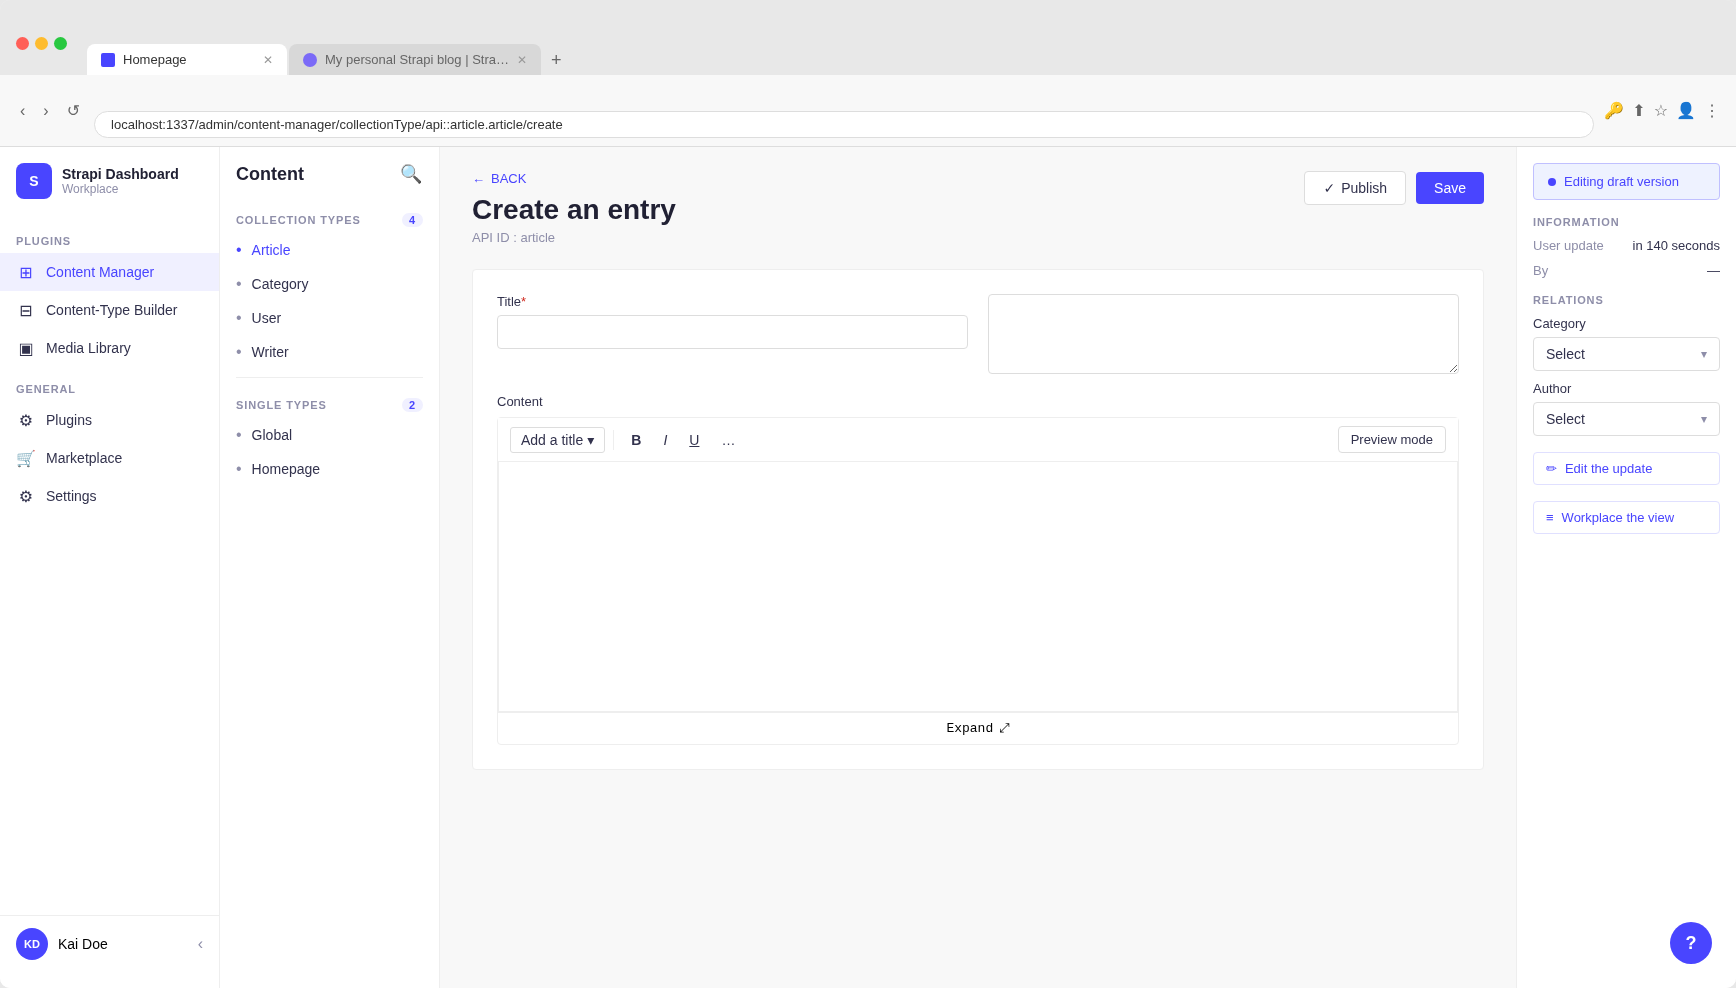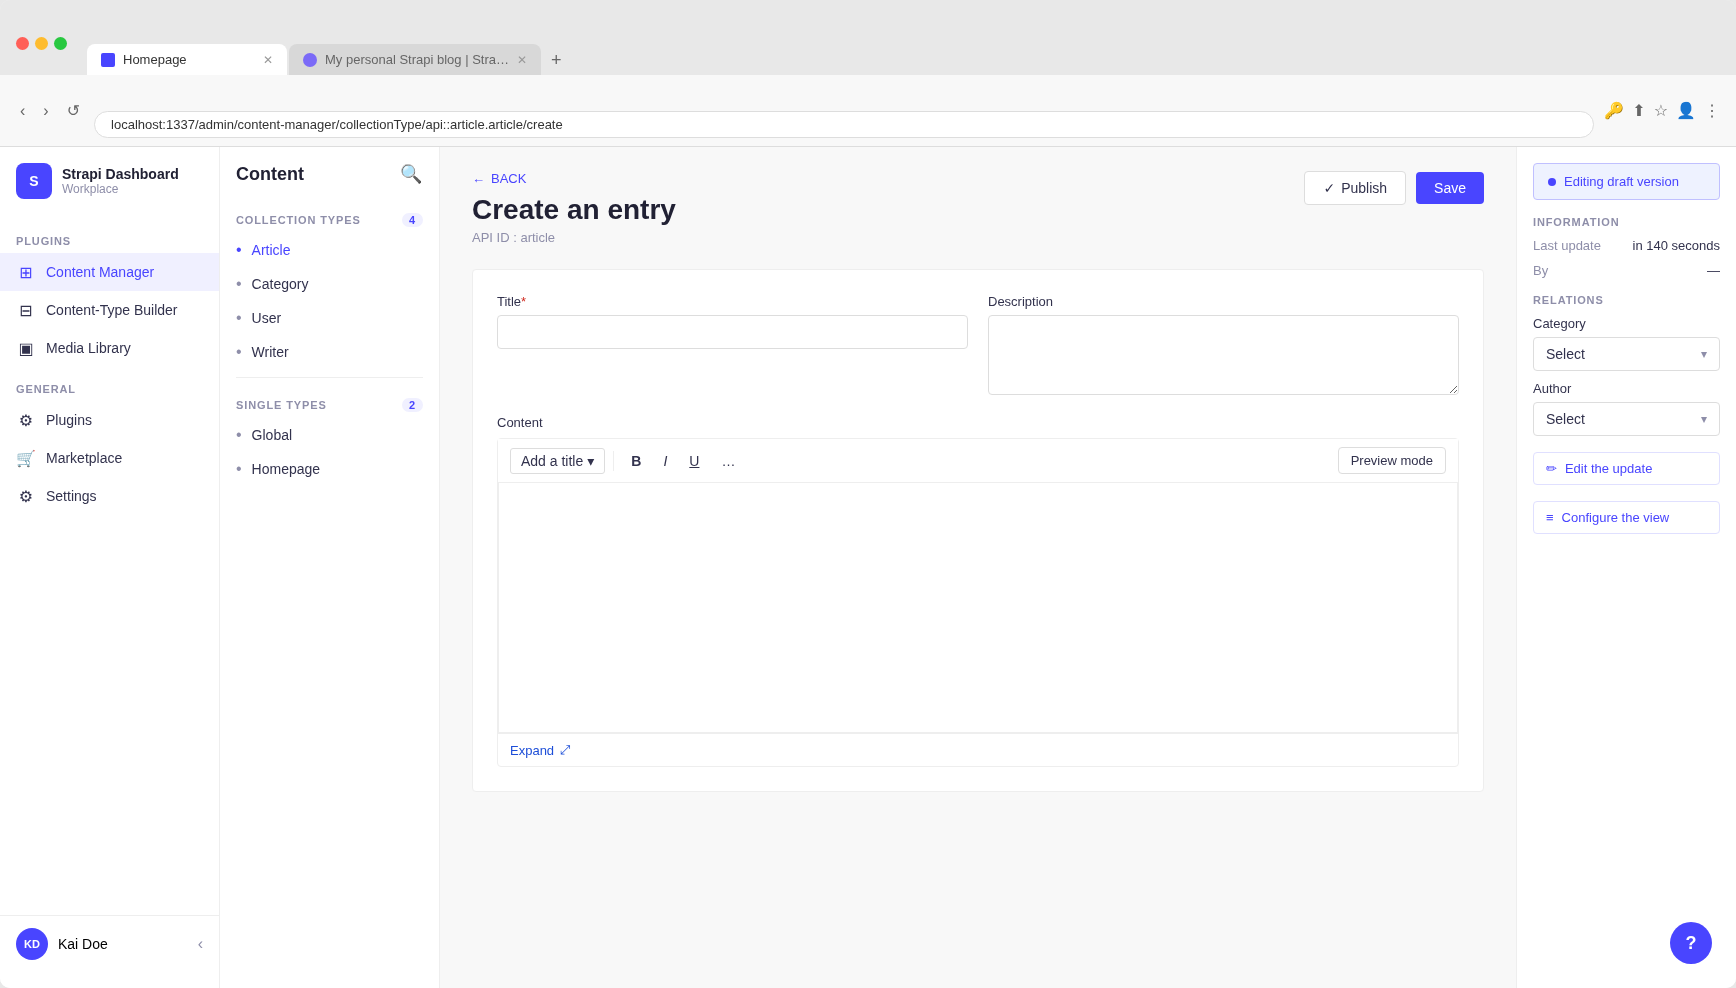--- a/index.html
+++ b/index.html
@@ -87,21 +87,21 @@
     .form-input { border: 1px solid #ddd; border-radius: 4px; padding: 8px 12px; font-size: 14px; color: #32324d; outline: none; background: #fff; }
     .form-textarea { border: 1px solid #ddd; border-radius: 4px; padding: 8px 12px; font-size: 14px; color: #32324d; outline: none; resize: vertical; min-height: 80px; background: #fff; }
 
     .content-label { font-size: 13px; font-weight: 500; color: #32324d; margin-bottom: 8px; }
     .editor-toolbar { display: flex; align-items: center; gap: 4px; padding: 8px 12px; border-bottom: 1px solid #eee; background: #fff; }
     .toolbar-btn { background: none; border: 1px solid transparent; border-radius: 3px; padding: 4px 8px; font-size: 14px; color: #32324d; cursor: pointer; }
     .toolbar-dropdown { display: flex; align-items: center; gap: 4px; background: none; border: 1px solid #ddd; border-radius: 3px; padding: 4px 10px; font-size: 14px; color: #32324d; cursor: pointer; }
     .toolbar-separator { width: 1px; height: 20px; background: #eee; margin: 0 4px; }
     .preview-mode-btn { margin-left: auto; background: none; border: 1px solid #ddd; border-radius: 4px; padding: 5px 12px; font-size: 13px; color: #32324d; cursor: pointer; }
     .editor-body { min-height: 250px; background: #fff; padding: 12px; border: 1px solid #eee; border-top: none; }
-    .expand-btn { display: flex; align-items: center; justify-content: flex-start; gap: 6px; padding: 8px 12px; color: #1d4ed8; font-size: 13px; cursor: pointer; border-top: 1px solid #eee; }
+    .expand-btn { display: flex; align-items: center; justify-content: center; gap: 6px; padding: 8px 12px; color: #000000; font-size: 13px; cursor: pointer; border-top: 1px solid #eee; font-family: Liberation Mono, monospace; }
 
     
     .right-panel { width: 220px; background: #fff; border-left: 1px solid #eee; padding: 16px; overflow-y: auto; display: flex; flex-direction: column; gap: 16px; }
     
     .draft-badge { background: #eef2ff; border: 1px solid #c0c0ff; border-radius: 4px; padding: 10px 14px; display: flex; align-items: center; gap: 8px; font-size: 13px; color: #4945ff; font-weight: 500; }
     .draft-dot { width: 8px; height: 8px; border-radius: 50%; background: #4945ff; }
 
     .info-section { display: flex; flex-direction: column; gap: 10px; }
     .info-title { font-size: 11px; font-weight: 600; color: #8e8ea9; text-transform: uppercase; letter-spacing: 0.08em; }
     .info-row { display: flex; justify-content: space-between; align-items: center; }
@@ -281,21 +281,20 @@
 
         <div class="form-card">
           <div class="form-row">
             <div class="form-group">
               <label class="form-label">
                 <span>Title</span><span class="required">*</span>
               </label>
               <input class="form-input" type="text" style="">
             </div>
             <div class="form-group">
-              <label class="form-label">Description</label>
               <textarea class="form-textarea" style=""></textarea>
             </div>
           </div>
 
           <div>
             <div class="content-label">Content</div>
             <div style="border: 1px solid #eee; border-radius: 4px;">
               <div class="editor-toolbar">
                 <button class="toolbar-dropdown">
                   <span>Add a title</span>
@@ -330,21 +329,21 @@
 
       <div class="right-panel">
         <div class="draft-badge">
           <span class="draft-dot"></span>
           <span>Editing draft version</span>
         </div>
 
         <div class="info-section">
           <div class="info-title">INFORMATION</div>
           <div class="info-row">
-            <span class="info-key">Last update</span>
+            <span class="info-key">User update</span>
             <span class="info-val">in 140 seconds</span>
           </div>
           <div class="info-row">
             <span class="info-key">By</span>
             <span class="info-val">—</span>
           </div>
         </div>
 
         <div class="relations-section">
           <div class="relations-title">RELATIONS</div>
@@ -366,21 +365,21 @@
           </div>
         </div>
 
         <div class="action-link">
           <span>✏</span>
           <span>Edit the update</span>
         </div>
 
         <div class="action-link">
           <span>≡</span>
-          <span>Configure the view</span>
+          <span>Workplace the view</span>
         </div>
       </div>
     </div>
   </div>
 </div>
 
 <div class="help-btn">
   <span>?</span>
 </div>
 

